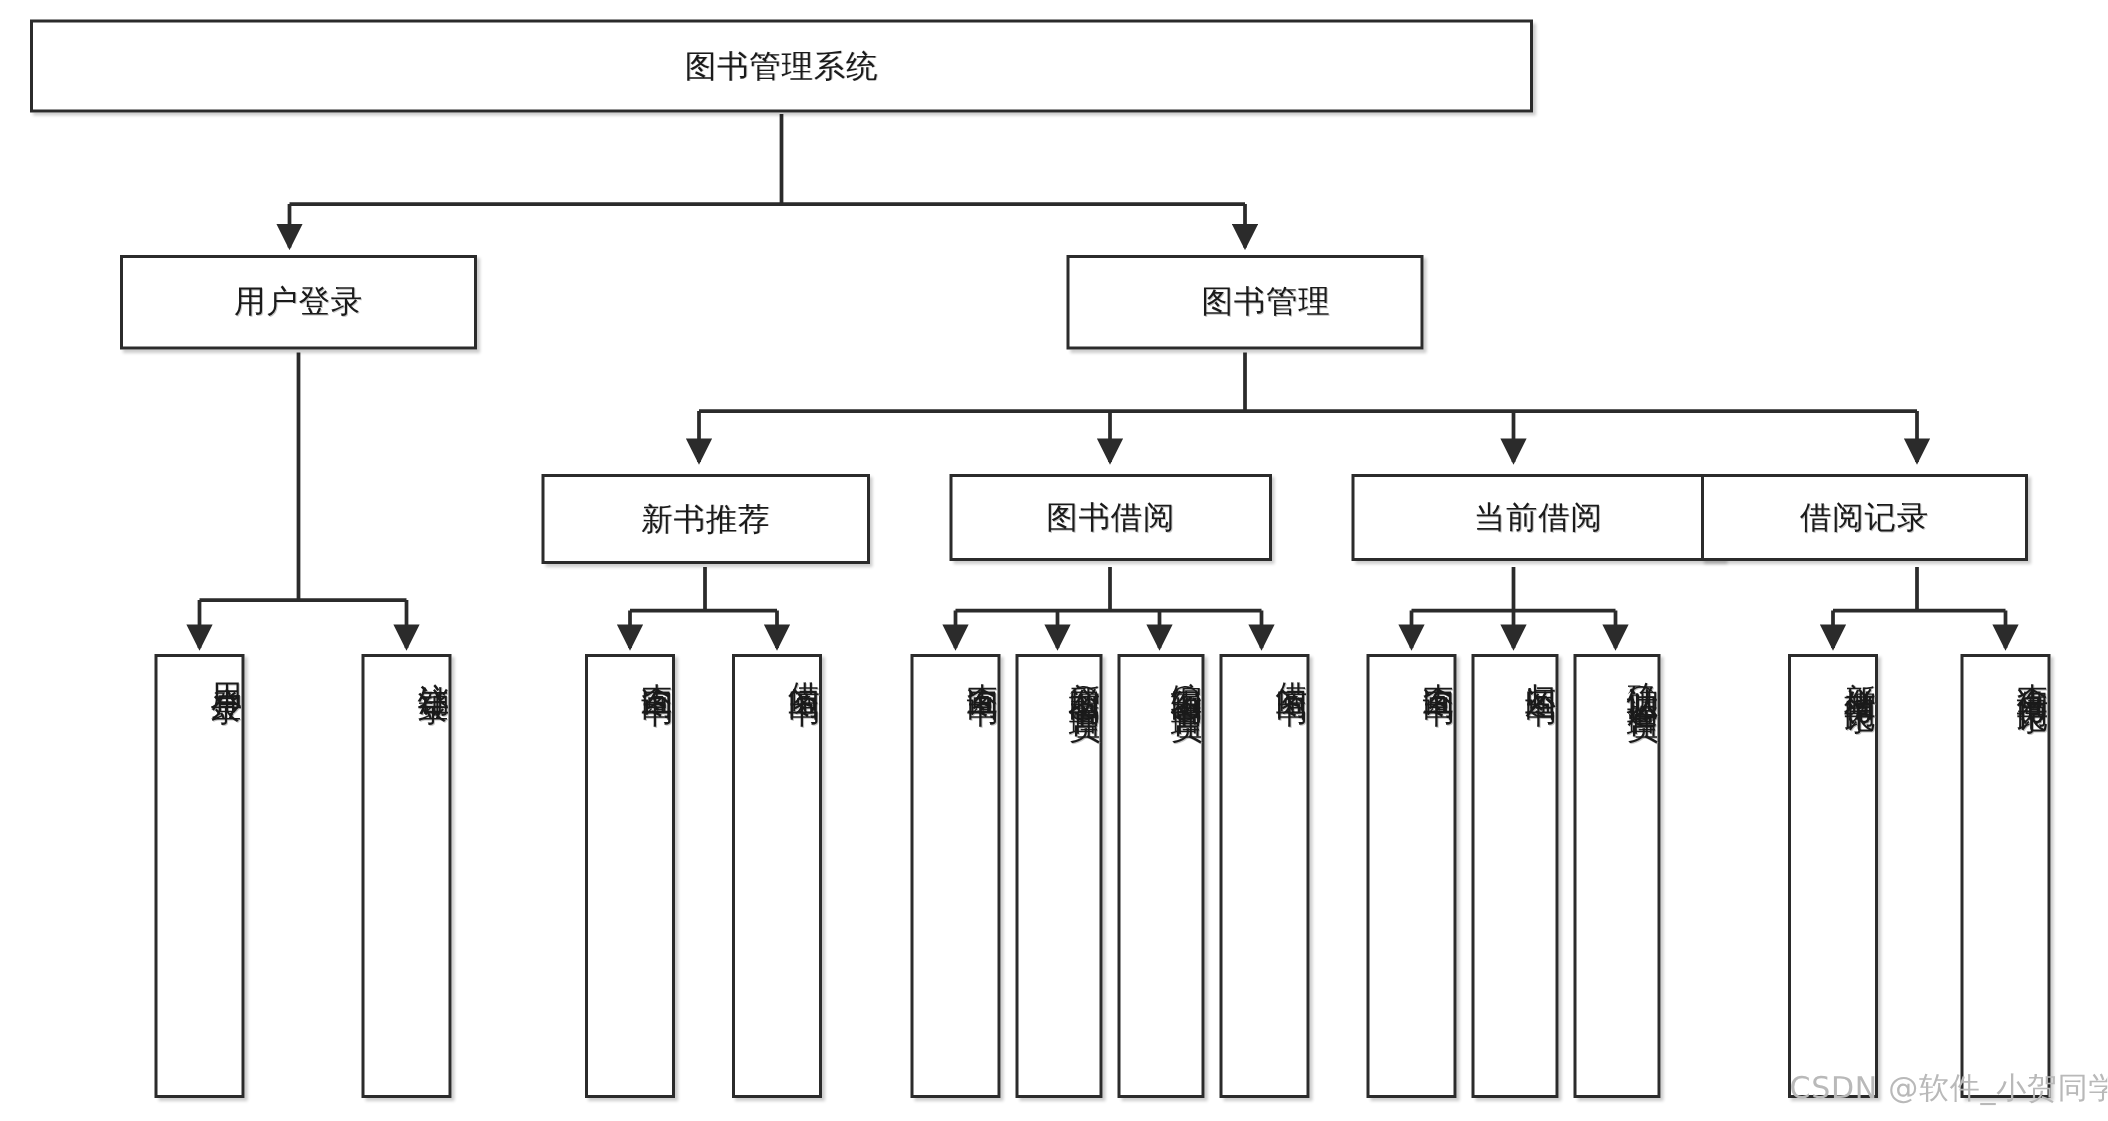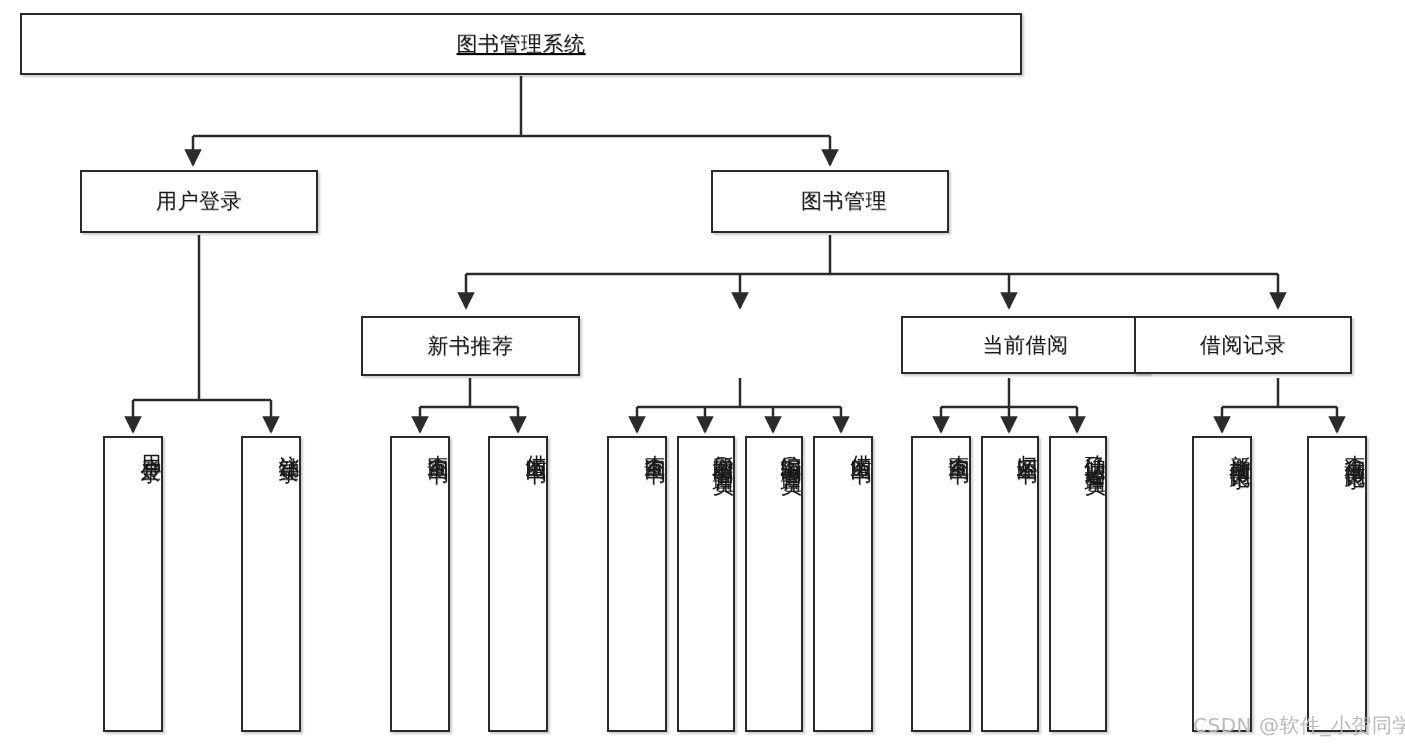--- a/index.html
+++ b/index.html
@@ -122,36 +122,39 @@
       <path d="M 1009 407 L 1009 432" marker-end="url(#arrow)"></path>
       <path d="M 1077 407 L 1077 432" marker-end="url(#arrow)"></path>
 
       <path d="M 1278 378 L 1278 407"></path>
       <path d="M 1222 407 L 1337 407"></path>
       <path d="M 1222 407 L 1222 432" marker-end="url(#arrow)"></path>
       <path d="M 1337 407 L 1337 432" marker-end="url(#arrow)"></path>
     </g>
   </svg>
 
-  <div class="node" style="left:20px; top:13px; width:1002px; height:62px;text-decoration:underline;">
+  <div class="node" style="left:20px; top:13px; width:1002px; height:62px;">
     <span class="lbl">图书管理系统</span>
   </div>
 
   <div class="node" style="left:80px; top:170px; width:238px; height:63px;">
     <span class="lbl">用户登录</span>
   </div>
 
   <div class="node" style="left:711px; top:170px; width:238px; height:63px;padding-left:28px;">
     <span class="lbl">图书管理</span>
   </div>
 
   <div class="node" style="left:361px; top:316px; width:219px; height:60px;">
     <span class="lbl">新书推荐</span>
   </div>
 
+  <div class="node" style="left:633px; top:316px; width:215px; height:58px;">
+    <span class="lbl">图书借阅</span>
+  </div>
 
   <div class="node" style="left:901px; top:316px; width:249px; height:58px;">
     <span class="lbl">当前借阅</span>
   </div>
 
   <div class="node" style="left:1134px; top:316px; width:218px; height:58px;">
     <span class="lbl">借阅记录</span>
   </div>
 
   <div class="node vert" style="left:103px; top:436px; width:60px; height:296px;">

